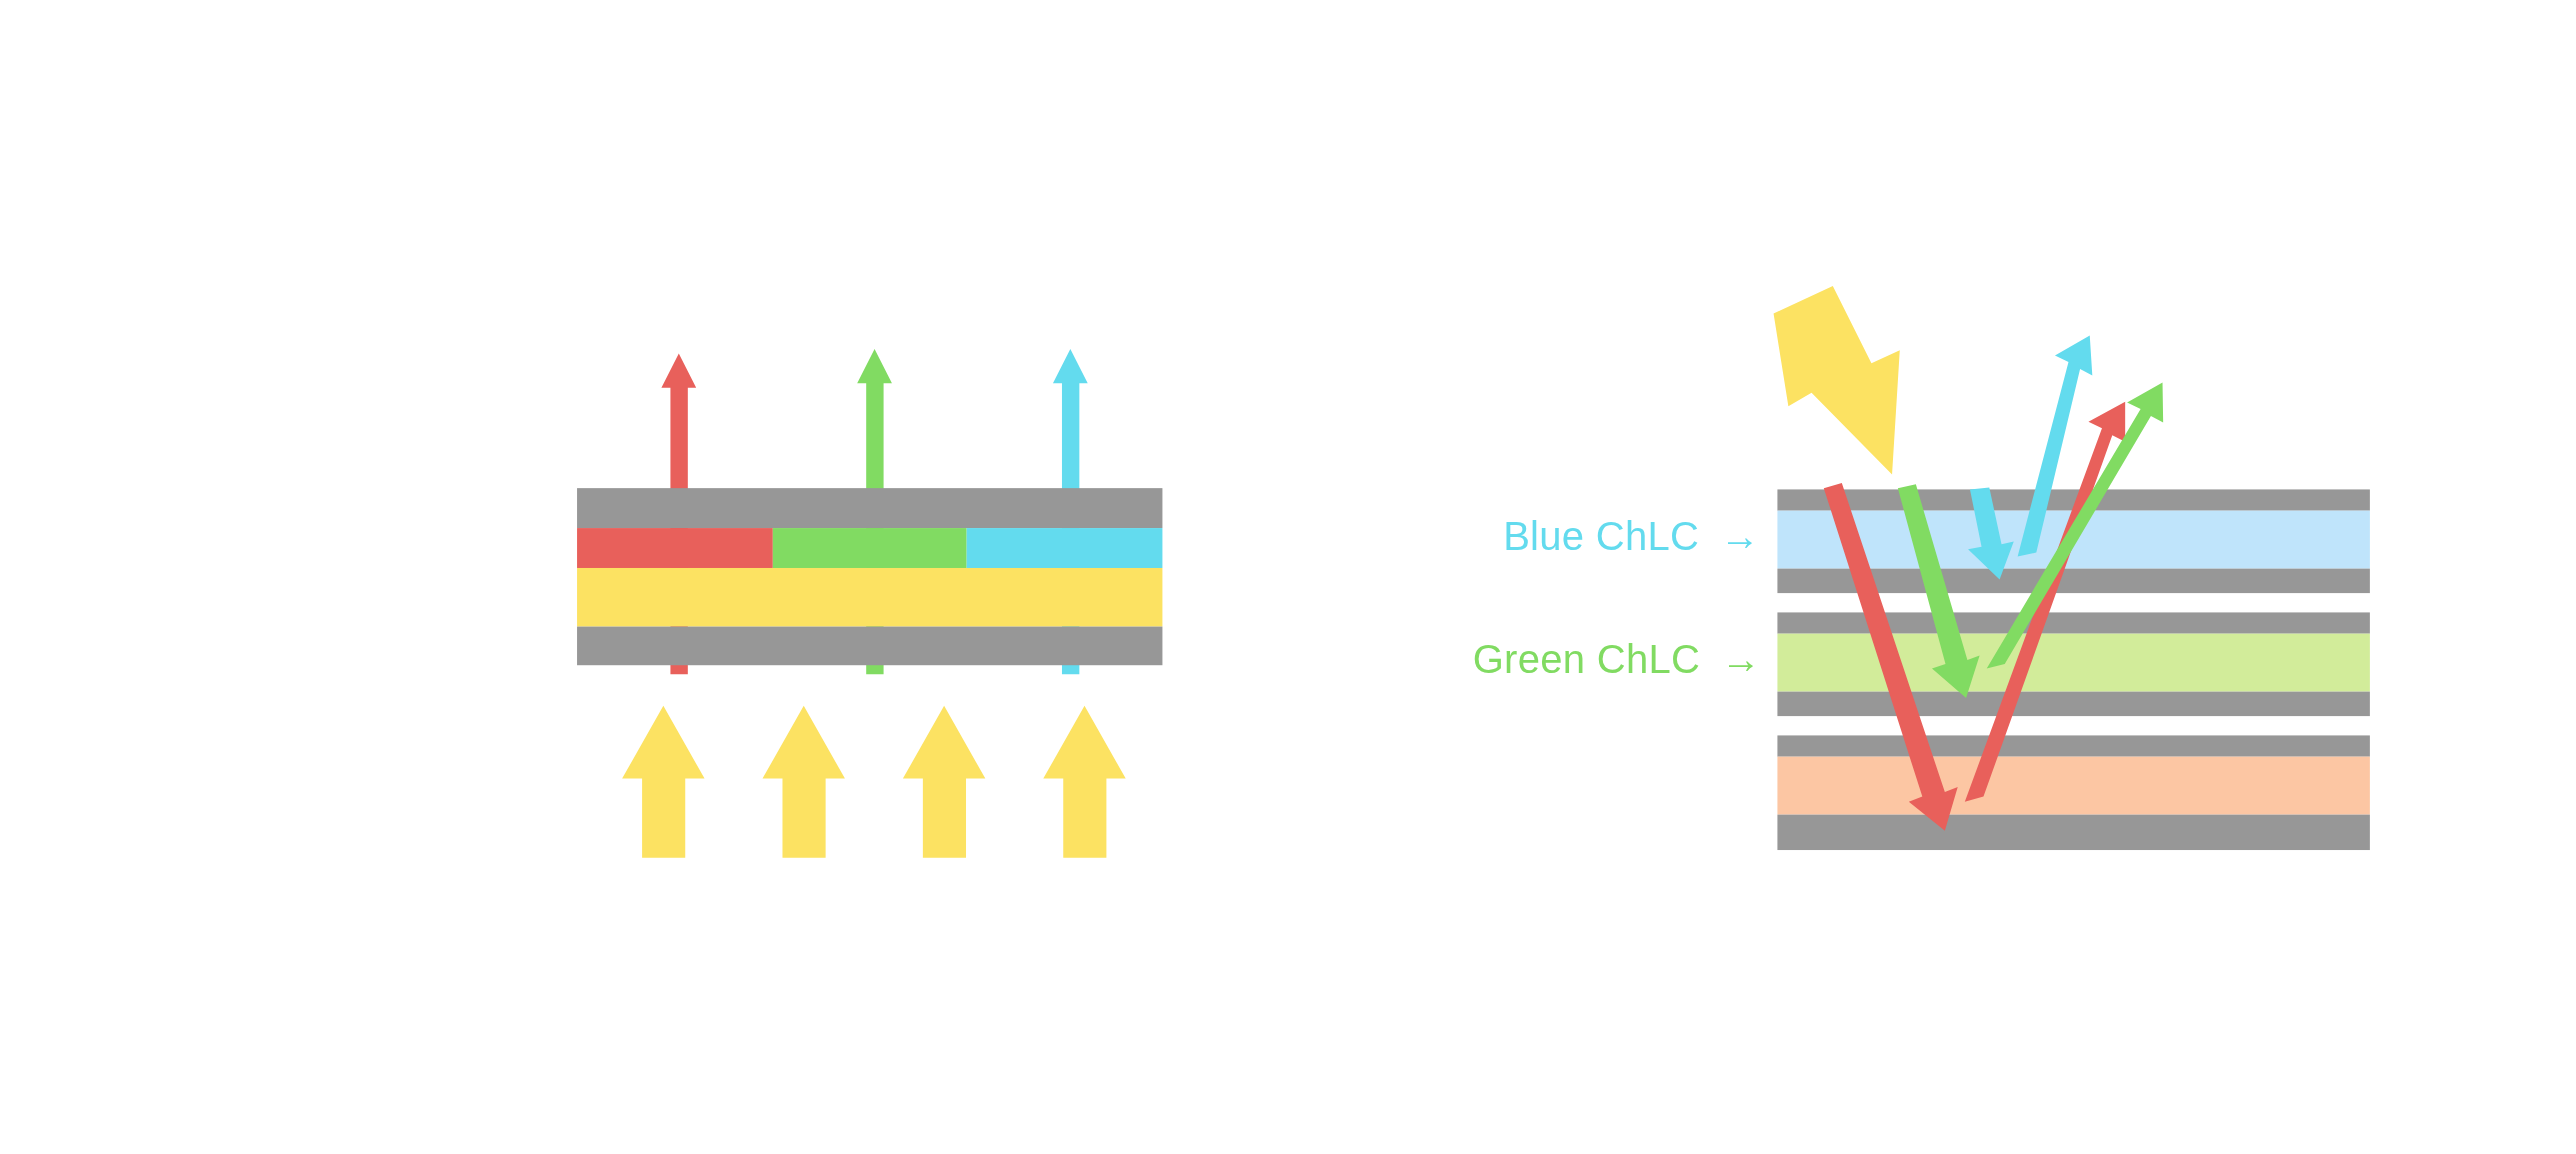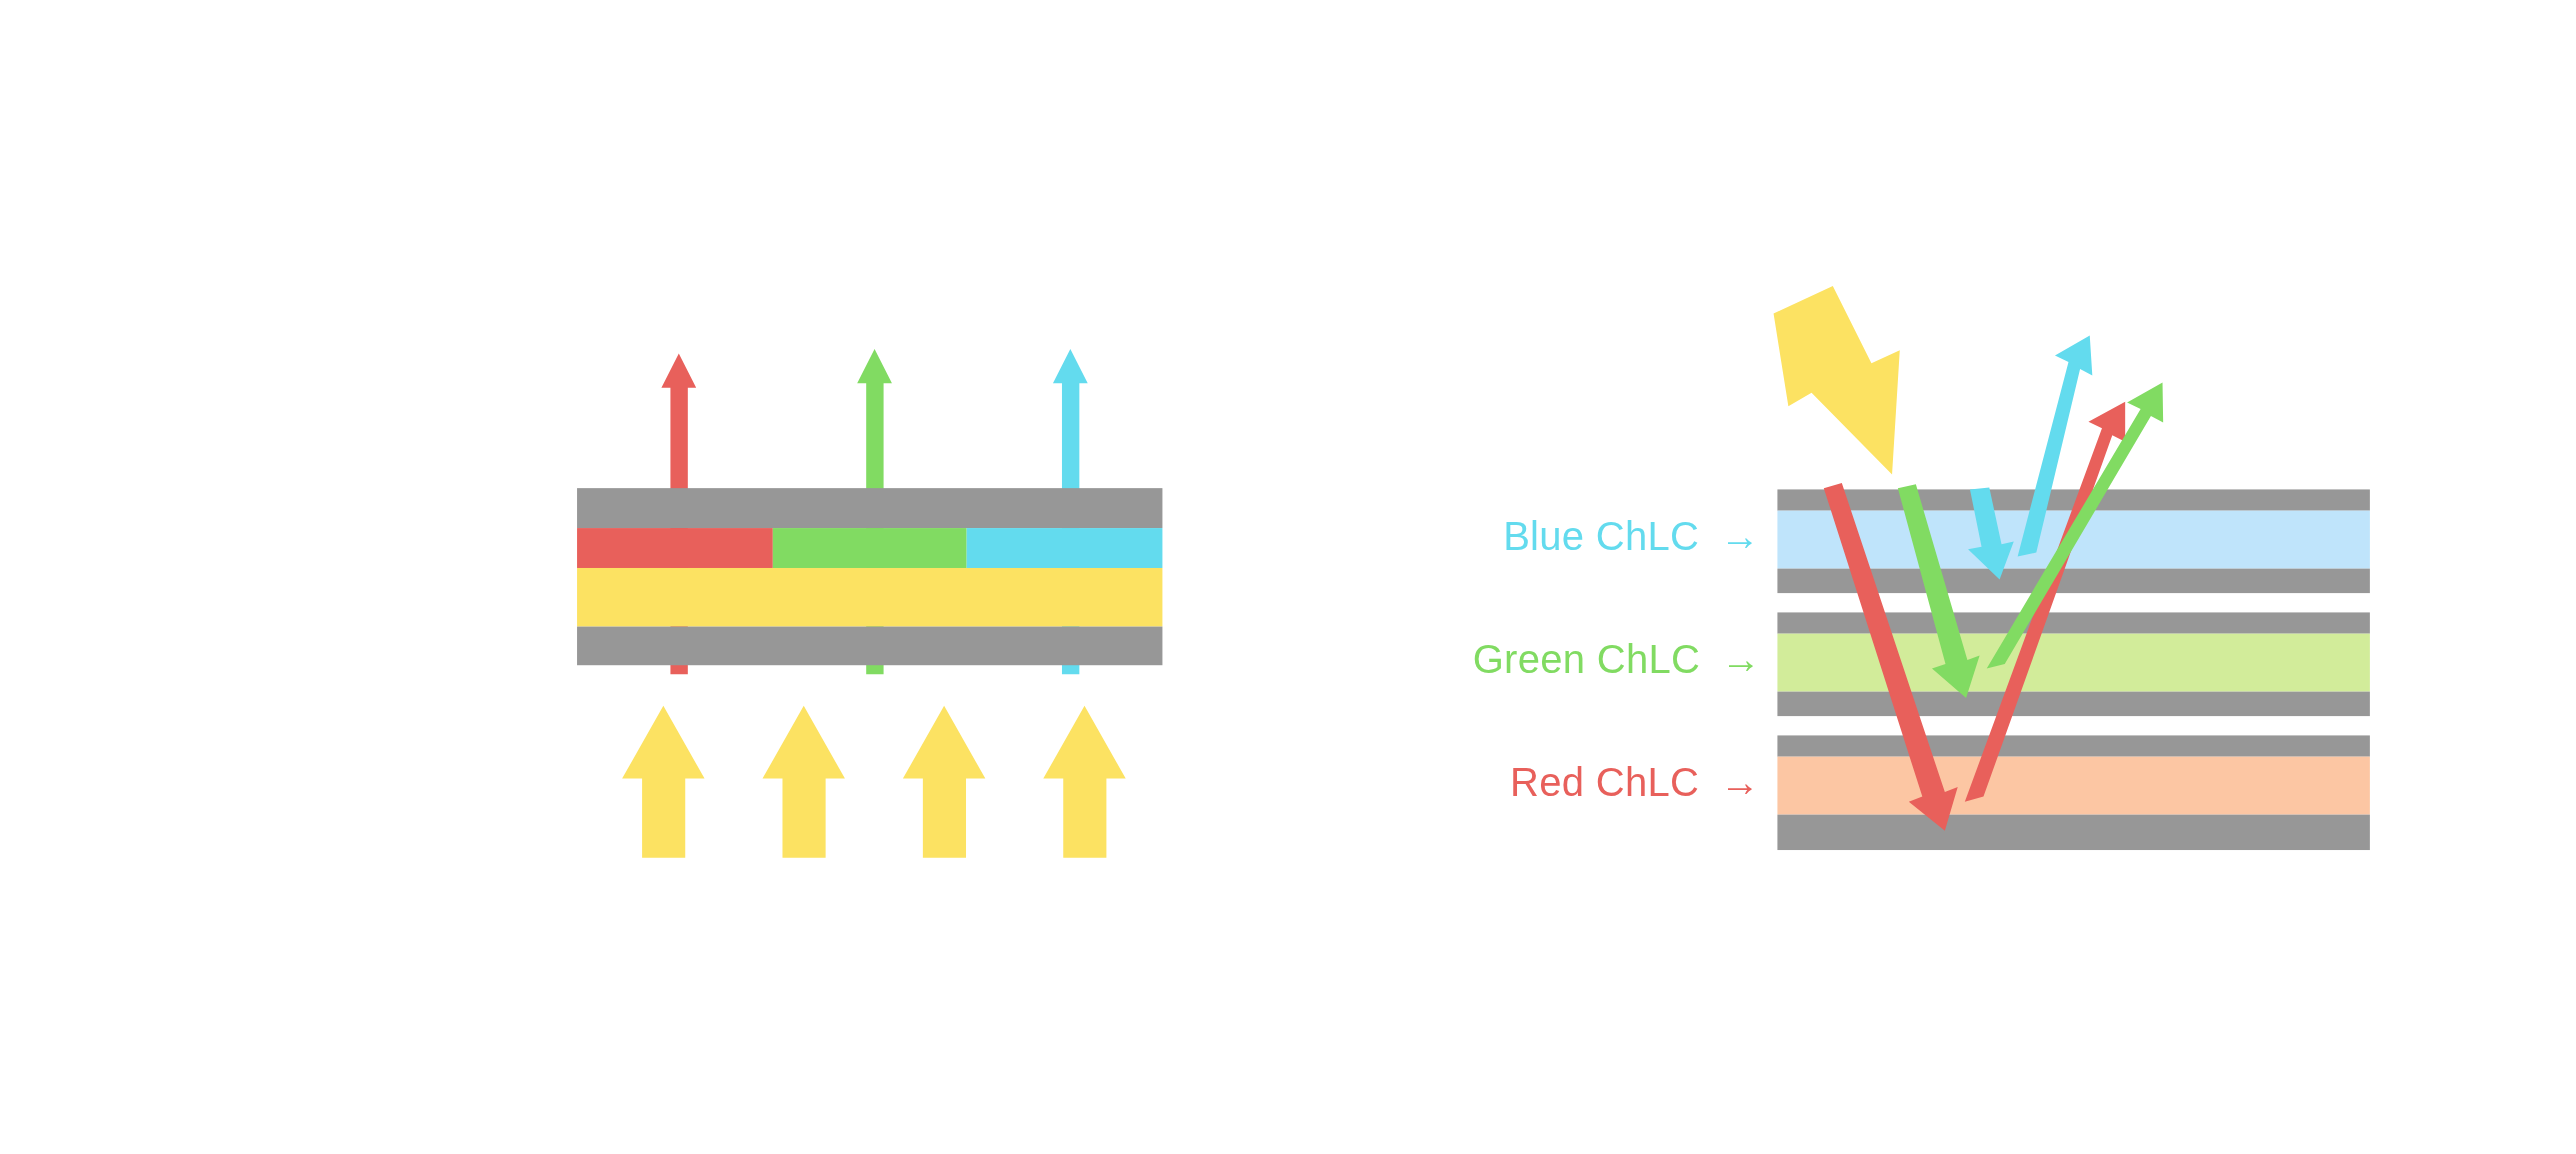--- a/index.html
+++ b/index.html
@@ -121,19 +121,15 @@
 <div style="position:absolute; left:1432px; top:514px; width:328px; text-align:right; color:#63DBEE;" class="chlc-label">
   <span>Blue ChLC</span>
   <span style="padding-left:9px;">→</span>
 </div>
 
 <div style="position:absolute; left:1394px; top:637px; width:367px; text-align:right; color:#81DB62;" class="chlc-label">
   <span>Green ChLC</span>
   <span style="padding-left:9px;">→</span>
 </div>
 
-<div style="position:absolute; left:1432px; top:760px; width:328px; text-align:right; color:#E8605B;" class="chlc-label">
-  <span>Red ChLC</span>
-  <span style="padding-left:9px;">→</span>
-</div>
 
 </div>
 
 
 </body></html>

